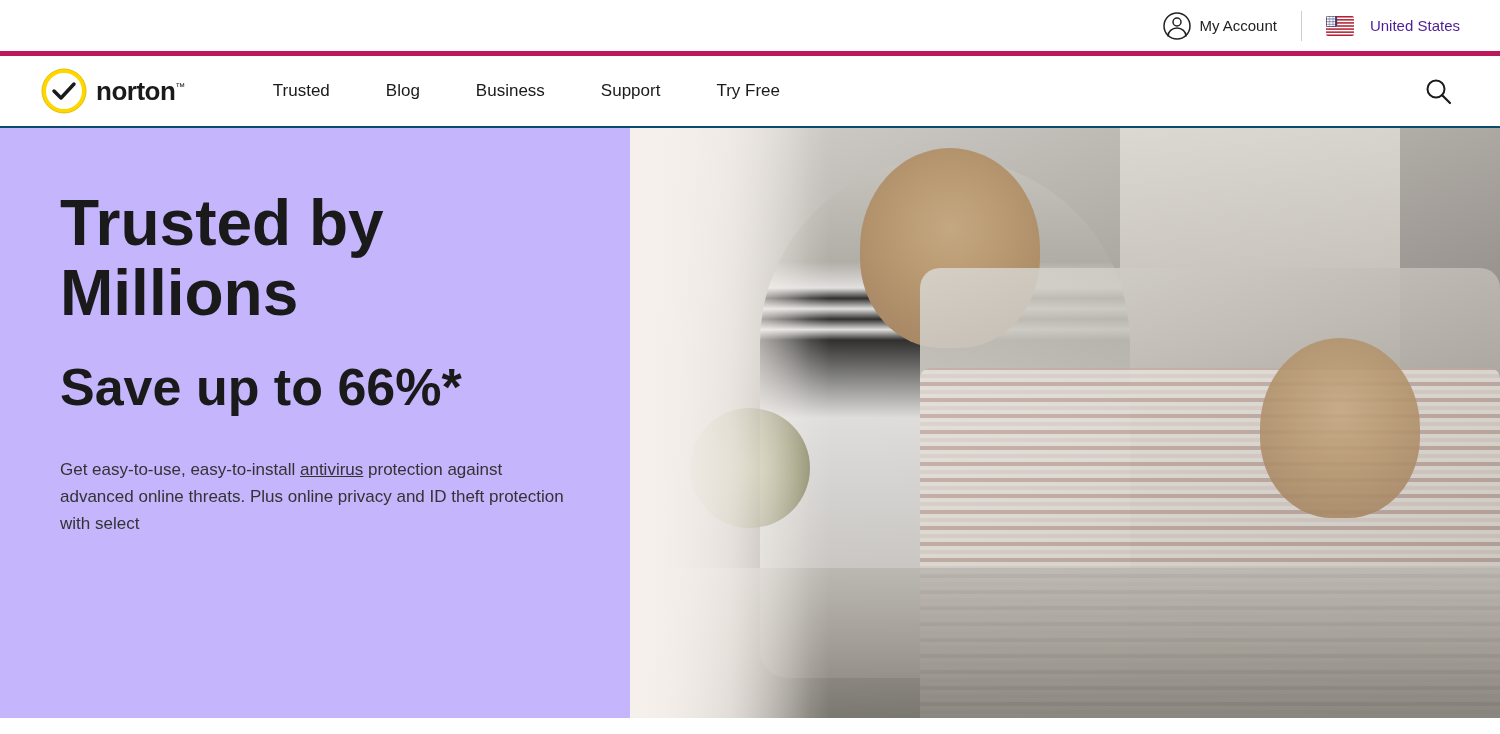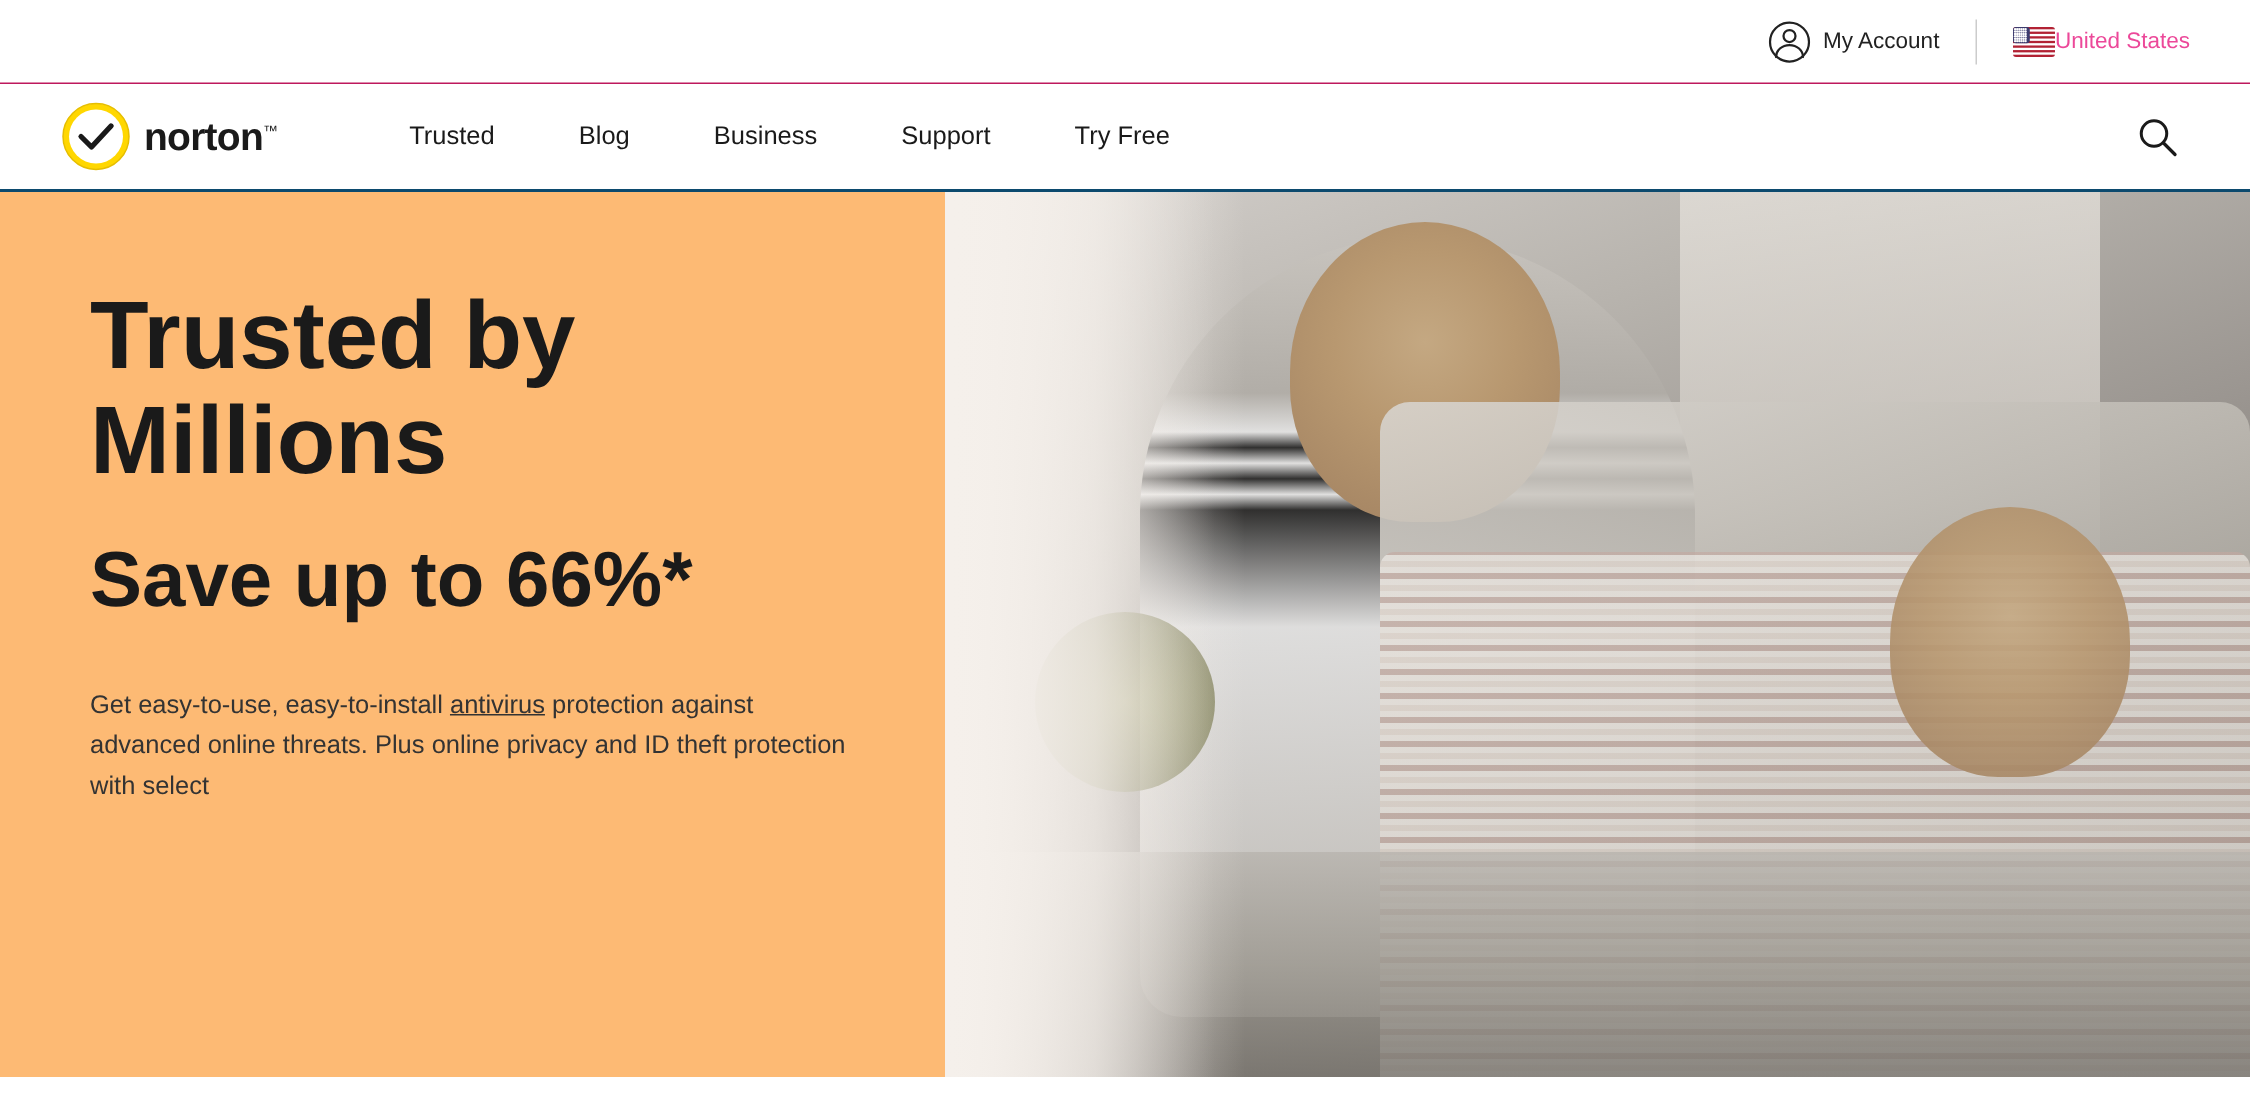--- a/index.html
+++ b/index.html
@@ -5,21 +5,21 @@
     * { margin: 0; padding: 0; box-sizing: border-box; }
     body { font-family: -apple-system, BlinkMacSystemFont, 'Segoe UI', Arial, sans-serif; background: #fff; width: 1500px; overflow-x: hidden; }
 
     
     .top-bar {
       display: flex;
       justify-content: flex-end;
       align-items: center;
       padding: 0 40px;
       height: 56px;
-      border-bottom: 1px solid #be185d;
+      border-bottom: 5px solid #be185d;
     }
     .top-bar-right {
       display: flex;
       align-items: center;
       gap: 24px;
     }
     .my-account {
       display: flex;
       align-items: center;
       gap: 8px;
@@ -33,23 +33,23 @@
       height: 28px;
     }
     .divider {
       width: 1px;
       height: 30px;
       background: #ccc;
     }
     .country-selector {
       display: flex;
       align-items: center;
-      gap: 0;
+      gap: 16px;
       font-size: 15px;
-      color: #ec4899;
+      color: #4c1d95;
       cursor: pointer;
     }
 
     
     .main-nav {
       display: flex;
       align-items: center;
       padding: 0 40px;
       height: 72px;
       border-bottom: 2px solid #0c4a6e;
@@ -101,21 +101,21 @@
       padding: 8px;
       display: flex;
       align-items: center;
     }
 
     
     .hero {
       position: relative;
       width: 100%;
       height: 590px;
-      background: #fdba74;
+      background: #c4b5fd;
       overflow: hidden;
     }
     .hero-content {
       position: absolute;
       top: 0;
       left: 0;
       width: 55%;
       height: 100%;
       padding: 60px 60px 40px 60px;
       z-index: 2;

